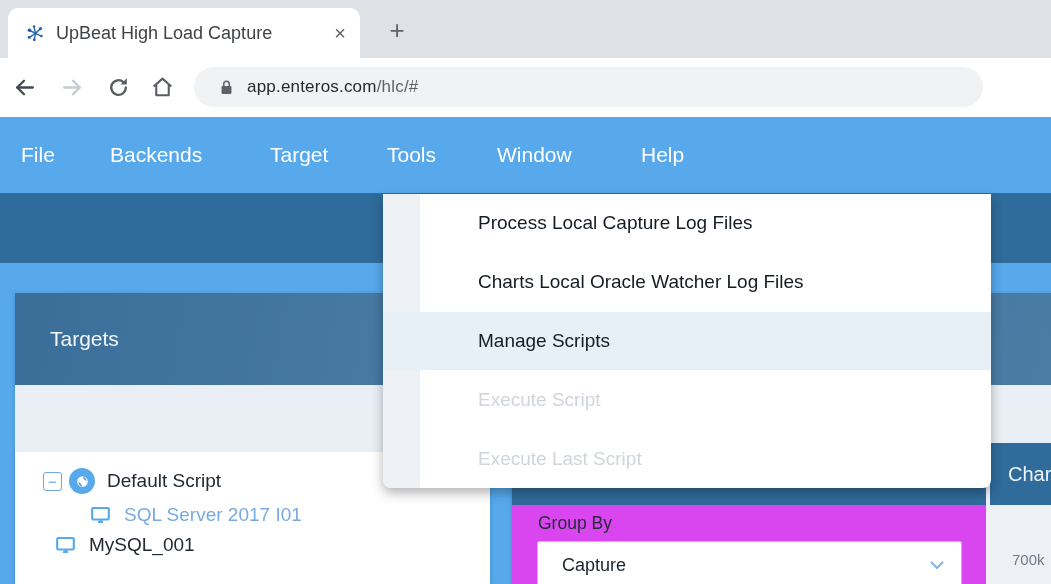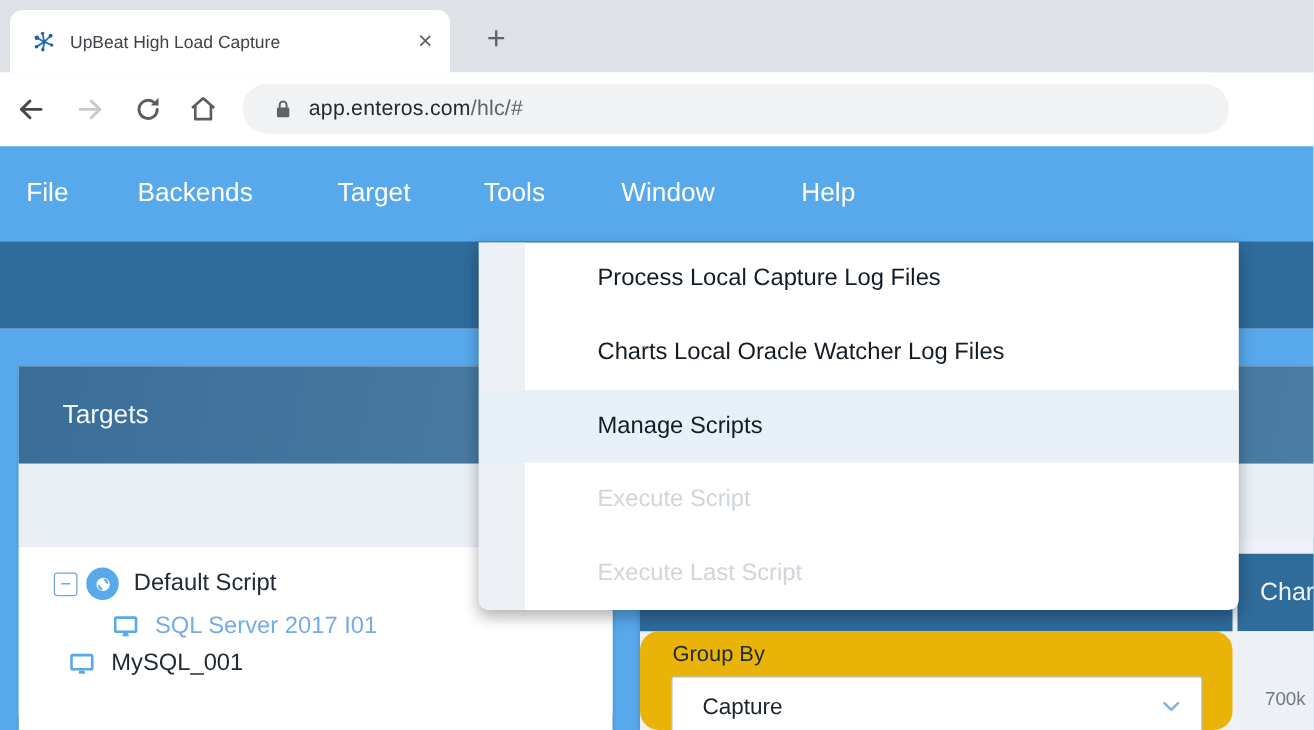--- a/index.html
+++ b/index.html
@@ -5,21 +5,21 @@
   * { margin:0; padding:0; box-sizing:border-box; }
   html,body { width:1051px; height:584px; }
   body { font-family:"Liberation Sans", sans-serif; }
   #screen { position:relative; width:1051px; height:584px; overflow:hidden; background:#fff; }
 
   
   .tabstrip { position:absolute; left:0; top:0; width:1051px; height:58px; background:#dee1e6; }
   .tab { position:absolute; left:8px; top:8px; width:352px; height:50px; background:#fff;
          border-radius:10px 10px 0 0; display:flex; align-items:center; }
   .favicon { width:22px; height:22px; margin-left:16px; flex:0 0 auto; }
-  .tab-title { margin-left:10px; font-size:14px; color:#3f4246; white-space:nowrap; overflow:hidden; flex:1; }
+  .tab-title { margin-left:10px; font-size:18px; color:#3f4246; white-space:nowrap; overflow:hidden; flex:1; }
   .tab-close { flex:0 0 auto; margin-right:14px; font-size:20px; color:#5f6368; cursor:default; line-height:1; }
   .newtab { position:absolute; left:382px; top:15px; width:30px; height:30px; display:flex;
             align-items:center; justify-content:center; font-size:26px; color:#5f6368; }
 
   .navbar { position:absolute; left:0; top:58px; width:967px; height:59px; background:#fff; }
   .nav-ic { position:absolute; top:17px; width:25px; height:25px; }
   .omnibox { position:absolute; left:194px; top:9px; right:-16px; height:40px; background:#f0f2f4;
              border-radius:20px; display:flex; align-items:center; }
   .omni-lock { width:17px; height:17px; margin-left:24px; }
   .omni-url { margin-left:12px; font-size:17px; color:#27292e; letter-spacing:.2px; }
@@ -30,21 +30,21 @@
   .menubar span { position:absolute; top:50%; transform:translateY(-50%); color:#fff; font-size:21px; }
   .apptoolbar { position:absolute; left:0; top:193px; width:1051px; height:70px; background:#2f6b9b; }
   .circle { position:absolute; background:#fff; border-radius:50%; color:#57a9ec;
             display:flex; align-items:center; justify-content:center; }
   .c44 { width:44px; height:44px; top:206px; }
   .c42 { width:42px; height:42px; top:103px; }
 
   
   .workspace { position:absolute; left:0; top:263px; width:1051px; height:321px; background:#57a9ec; }
   .panel { position:absolute; box-shadow:0 1px 4px rgba(15,40,70,.25); }
-  .p-header { background:linear-gradient(100deg,#3a6e99,#4b7ca4); height:78px; display:flex; align-items:center; }
+  .p-header { background:linear-gradient(100deg,#3a6e99,#4b7ca4); height:92px; display:flex; align-items:center; }
   .p-title { color:#f2f7fb; font-size:21px; padding-left:35px; }
   .p-strip { background:#e9eff5; position:relative; }
 
   #targets-panel { left:15px; top:30px; width:475px; height:291px; background:#fff; }
   #targets-strip { height:67px; }
   .tree { position:relative; background:#fff; height:134px; }
   .tree-row { position:absolute; left:0; right:0; display:flex; align-items:center; }
   .expander { width:19px; height:19px; border:1.5px solid #6fa8e0; border-radius:3px; background:#fff;
               color:#57a9ec; font-size:15px; display:flex; align-items:center; justify-content:center;
               line-height:1; flex:0 0 auto; }
@@ -52,21 +52,21 @@
            display:flex; align-items:center; justify-content:center; }
   .tree-label { font-size:19px; color:#222b33; margin-left:12px; white-space:nowrap; }
   .tree-label.link { color:#76abe4; }
   .mini-monitor { width:23px; height:21px; color:#57a9ec; flex:0 0 auto; }
 
   #right-panel { left:512px; top:30px; width:539px; height:291px; background:#eef2f6; }
   #right-strip { height:60px; }
   .subpanel { position:absolute; top:150px; bottom:0; }
   .sub-header { height:62px; background:#2f6b9b; display:flex; align-items:center; overflow:hidden; }
   #capture-sub { left:0; width:474px; }
-  #capture-body { position:absolute; left:0; right:0; top:62px; bottom:0; background:#eab308;border-radius:15px; }
+  #capture-body { position:absolute; left:0; right:0; top:62px; bottom:0; background:#d946ef; }
   .groupby-label { position:absolute; left:26px; top:8px; font-size:17.5px; color:#222c35; }
   .select { position:absolute; left:25px; top:36px; width:425px; height:48px; background:#fff;
             border:1px solid #b7bec5; border-radius:2px; display:flex; align-items:center; }
   .select-value { margin-left:24px; font-size:18px; color:#1b242e; flex:1; }
   .select-chev { width:20px; height:20px; margin-right:14px; color:#85b4e0; flex:0 0 auto; }
   #charts-sub { left:478px; width:90px; }
   #charts-sub .sub-header { padding-left:18px; }
   .charts-title { color:#eef4f9; font-size:20px; white-space:nowrap; }
   #charts-body { position:absolute; left:0; right:0; top:62px; bottom:0; background:#edf1f5; }
   .axis-label { position:absolute; left:22px; top:46px; font-size:15px; color:#6e7a86; white-space:nowrap; }

